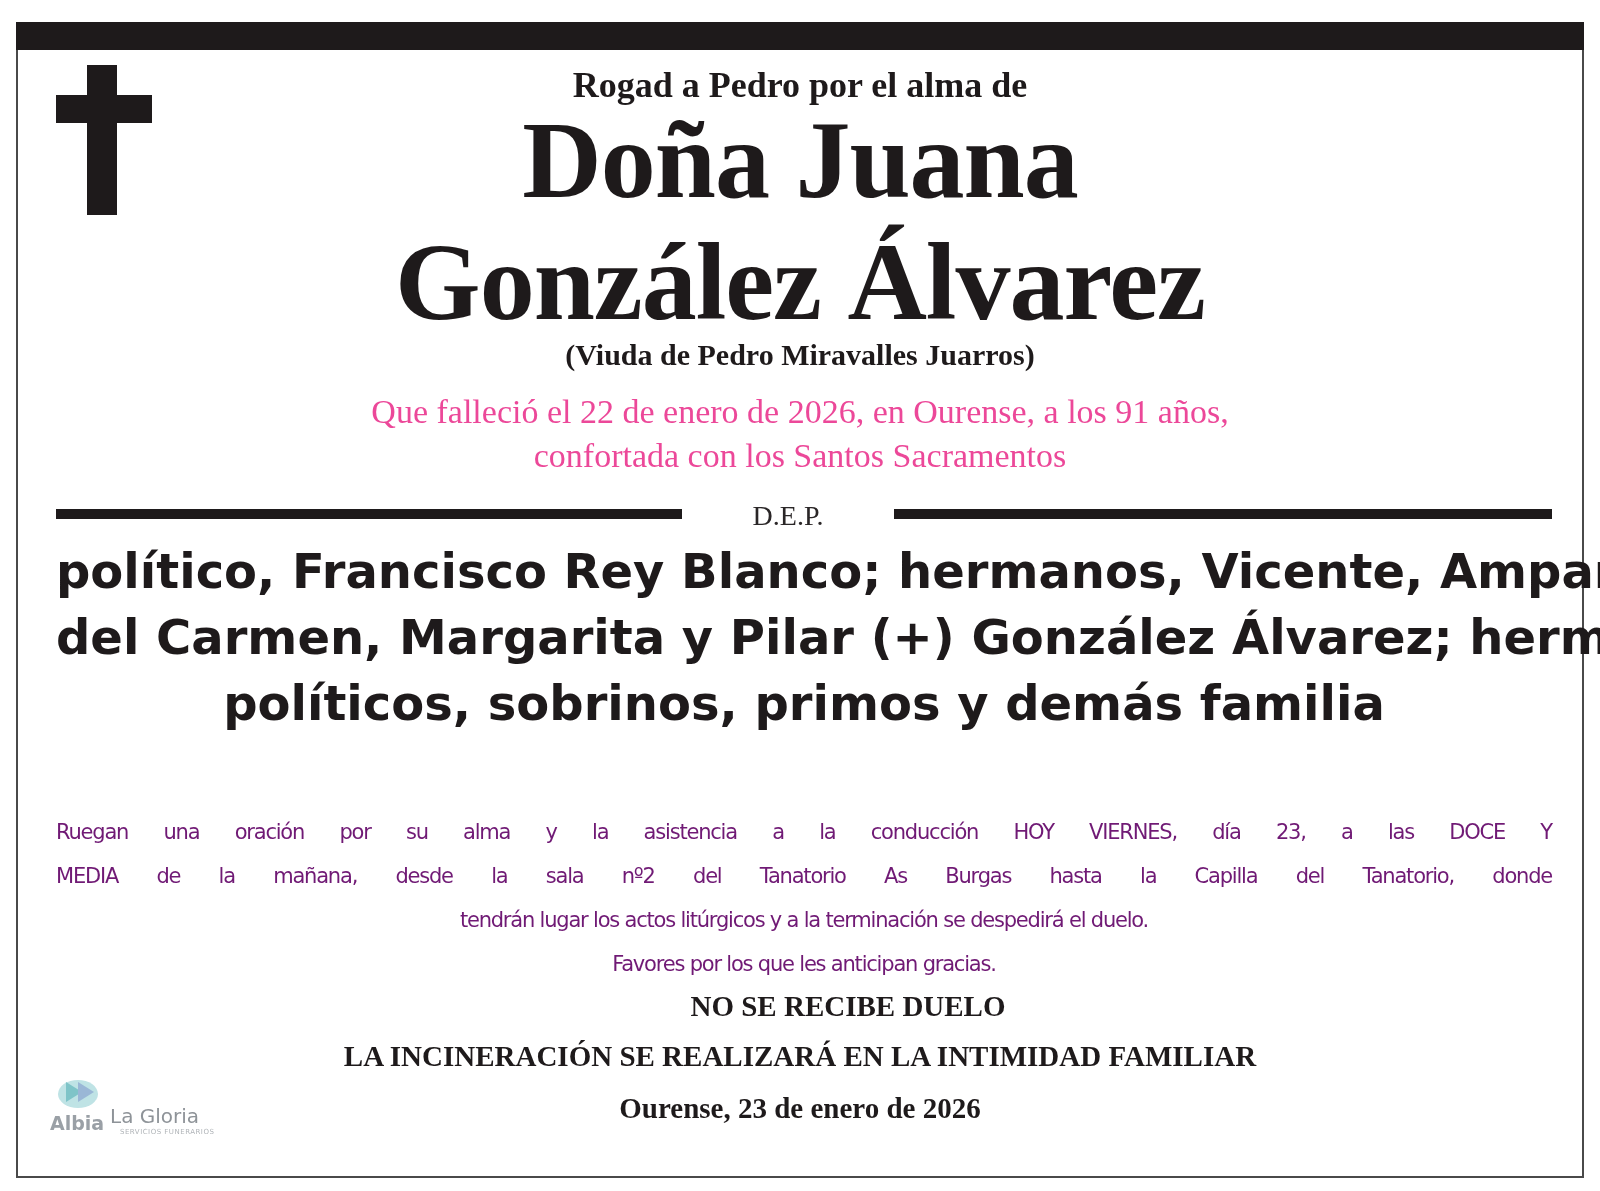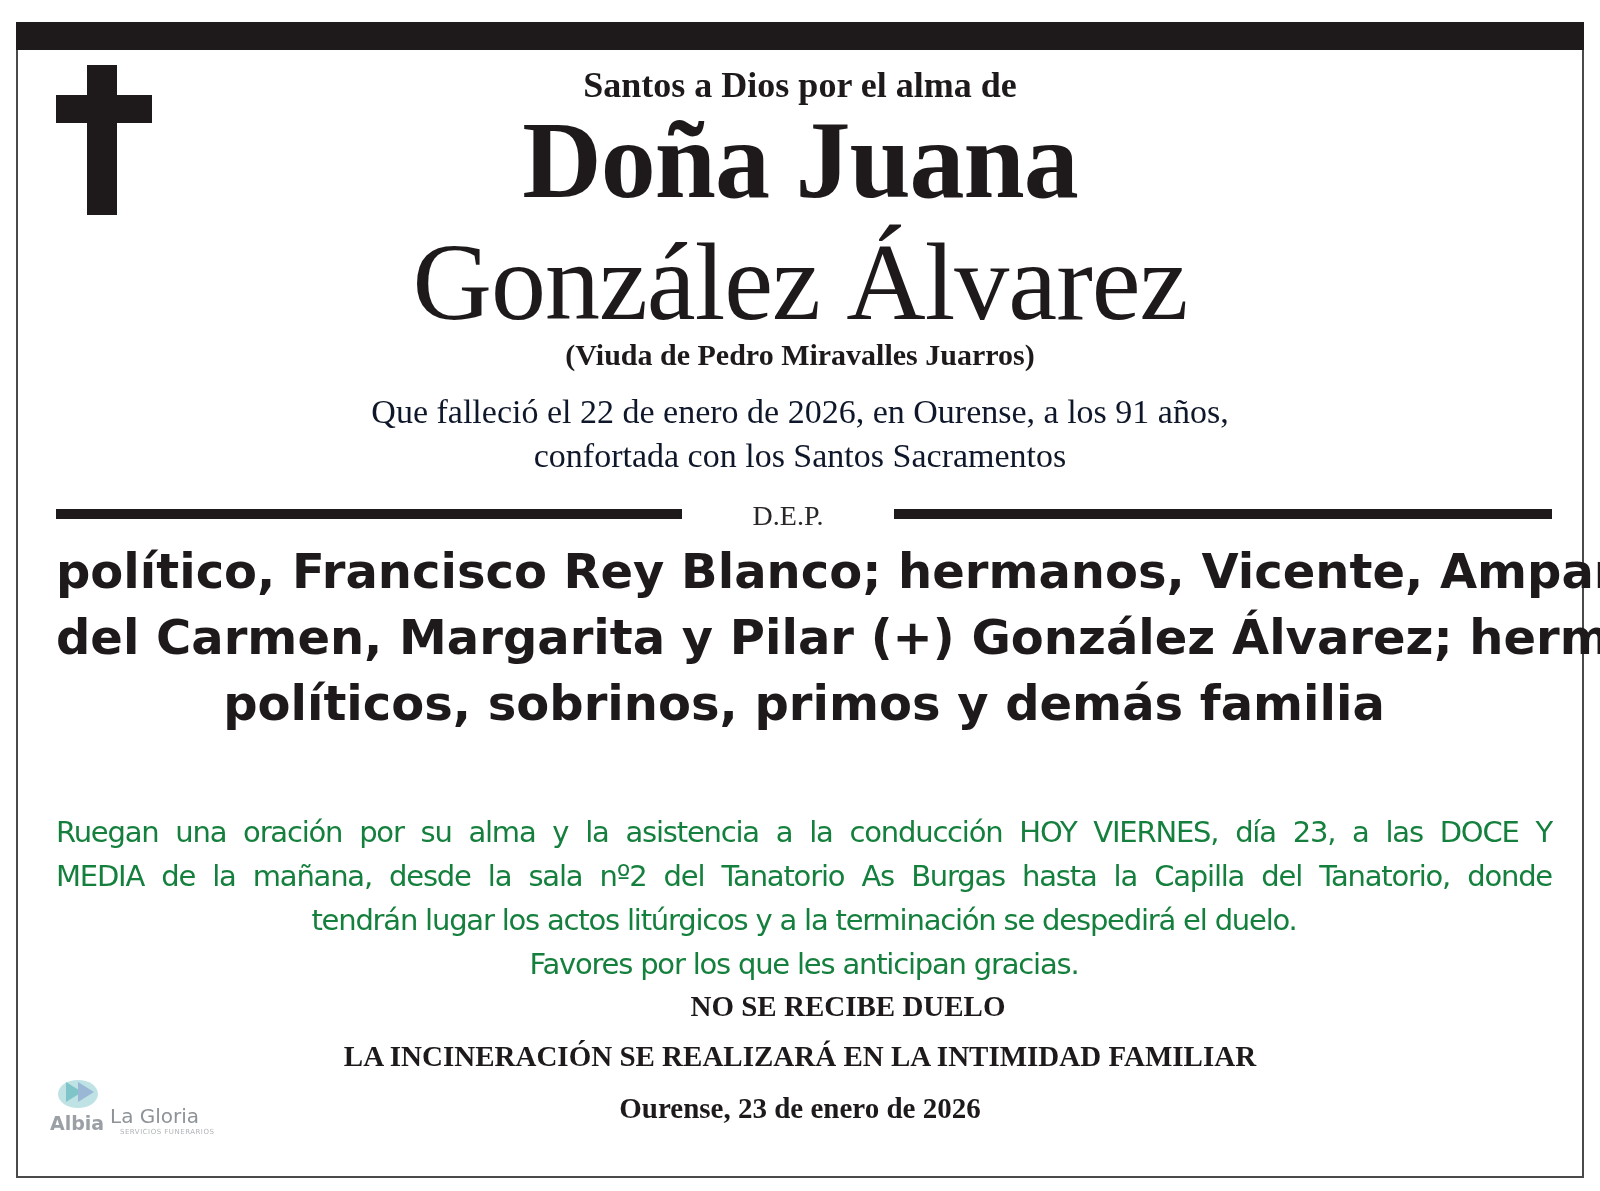--- a/index.html
+++ b/index.html
@@ -10,37 +10,37 @@
   }
   .topbar { position: absolute; left: 16px; top: 22px; width: 1568px; height: 28px; background: #1e1a1b; }
   .cross { position: absolute; left: 56px; top: 65px; width: 96px; height: 150px; }
   .cross .v { position: absolute; left: 31px; top: 0; width: 30px; height: 150px; background: #1e1a1b; }
   .cross .h { position: absolute; left: 0; top: 30px; width: 96px; height: 28px; background: #1e1a1b; }
   .serif { font-family: "Liberation Serif", "DejaVu Serif", serif; }
   .sans { font-family: "DejaVu Sans", "Liberation Sans", sans-serif; }
   .center { position: absolute; left: 0; width: 1600px; text-align: center; }
   .intro { top: 64px; font-size: 36px; font-weight: bold; }
   .name1 { top: 100px; font-size: 110px; font-weight: bold; line-height: 120px; letter-spacing: -1px; }
-  .name2 { top: 222px; font-size: 110px; font-weight: normal; line-height: 120px; letter-spacing: -1px; }
+  .name2 { top: 222px; font-size: 110px; font-weight: bold; line-height: 120px; letter-spacing: -1px; }
   .widow { top: 338px; font-size: 30px; font-weight: bold; }
-  .death { top: 390px; font-size: 34px; line-height: 44px; color: #0f172a; }
+  .death { top: 390px; font-size: 34px; line-height: 44px; color: #ec4899; }
   .dep-row { position: absolute; left: 56px; top: 500px; width: 1496px; height: 30px; }
   .dep-line { position: absolute; top: 9px; height: 10px; background: #1e1a1b; }
   .dep-line.l { left: 0; width: 626px; }
   .dep-line.r { left: 838px; width: 658px; }
   .dep-text { position: absolute; left: 626px; width: 212px; top: 0; text-align: center; font-size: 28px; color: #2a2627; }
   .family {
     position: absolute; left: 56px; top: 538px; width: 1496px;
     font-size: 48px; font-weight: bold; line-height: 66px; text-align: center; text-align-last: center;
   }
   .family-line { display: block; white-space: nowrap; }
   .family-line.j { text-align: justify; text-align-last: justify; }
   .prayer {
     position: absolute; left: 56px; top: 810px; width: 1496px;
-    font-size: 29px; line-height: 44px; color: #15803d; letter-spacing: -1.2px;
+    font-size: 21px; line-height: 44px; color: #701a75; letter-spacing: -1.2px;
   }
   .prayer .ln { display: block; white-space: nowrap; }
   .prayer .ln.j { text-align: justify; text-align-last: justify; }
   .prayer .ln.c { text-align: center; }
   .notice { font-size: 29px; font-weight: bold; }
   .n1 { top: 990px; margin-left: 48px; }
   .n2 { top: 1040px; }
   .n3 { top: 1092px; }
   .logo { position: absolute; left: 50px; top: 1074px; width: 170px; height: 64px; }
   .logo .mark { position: absolute; left: 6px; top: 0; width: 48px; height: 36px; }
@@ -52,21 +52,21 @@
 <body>
 
 <div class="frame"></div>
 <div class="topbar"></div>
 
 <div class="cross">
   <div class="v"></div>
     <div class="h"></div>
 </div>
 
-<div class="center intro serif">Santos a Dios por el alma de</div>
+<div class="center intro serif">Rogad a Pedro por el alma de</div>
 <div class="center name1 serif">Doña Juana</div>
 <div class="center name2 serif">González Álvarez</div>
 <div class="center widow serif">(Viuda de Pedro Miravalles Juarros)</div>
 <div class="center death serif">
   <div>Que falleció el 22 de enero de 2026, en Ourense, a los 91 años,</div>
   <div>confortada con los Santos Sacramentos</div>
 </div>
 
 <div class="dep-row">
   <div class="dep-line l"></div>

